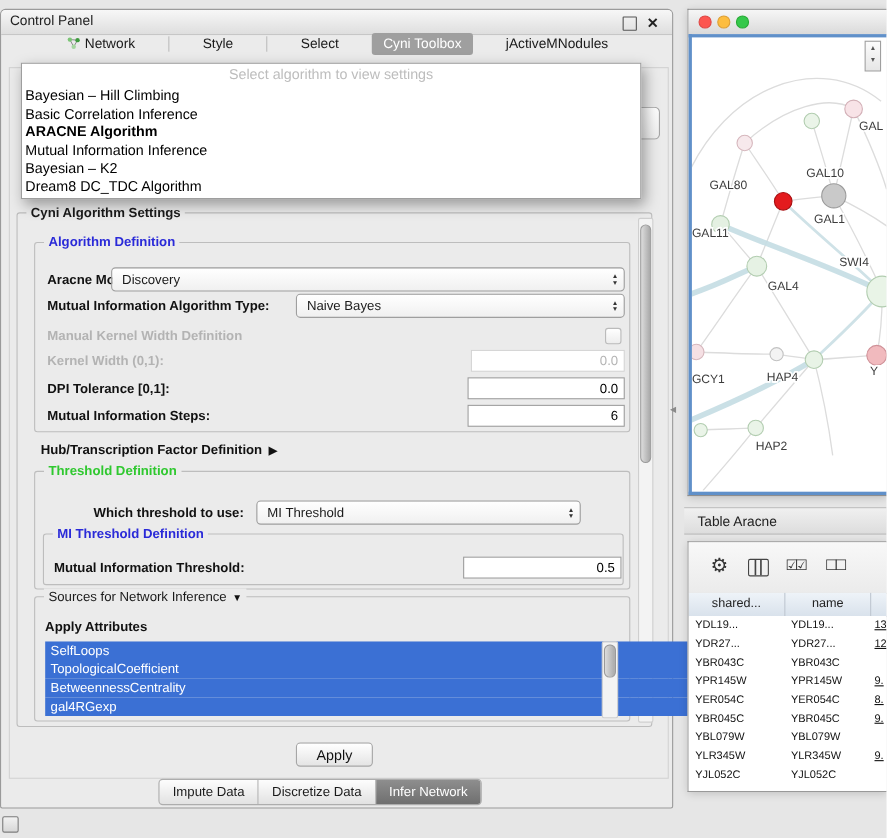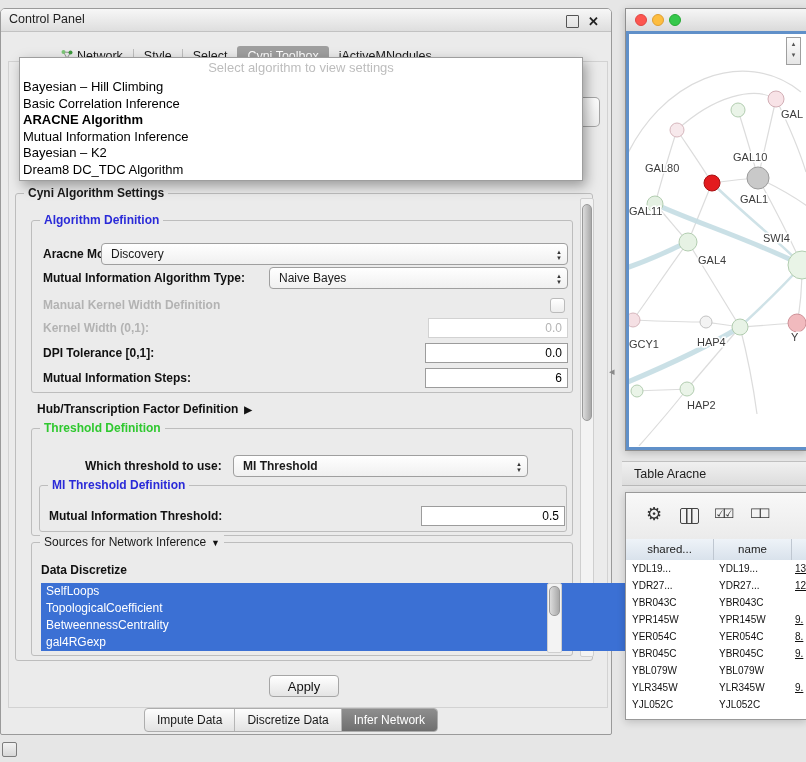--- a/index.html
+++ b/index.html
@@ -8,21 +8,21 @@
   
   .cp{position:absolute;left:0;top:8px;width:612px;height:727px;background:#ebebeb;border:1px solid #9a9a9a;border-radius:5px 5px 2px 2px;box-sizing:border-box;}
   .cp-titlebar{position:absolute;left:0;top:0;right:0;height:22px;background:linear-gradient(#f7f7f7,#dedede);border-bottom:1px solid #c2c2c2;border-radius:4px 4px 0 0;}
   .cp-title{position:absolute;left:8px;top:3px;font-size:12.5px;color:#222;}
   .winbtn{position:absolute;top:6px;width:11px;height:11px;}
   .winbtn.float{right:32px;border:1.5px solid #555;border-radius:1px;}
   .winbtn.close{right:12px;top:3px;}
   .winbtn.close::before{content:"✕";font-size:13px;font-weight:bold;color:#222;}
 
   
-  .tabs{position:absolute;left:50px;top:36px;width:512px;height:22px;display:flex;align-items:center;justify-content:flex-start;}
+  .tabs{position:absolute;left:50px;top:20px;width:512px;height:22px;display:flex;align-items:center;justify-content:space-between;}
   .tab{padding:3px 10px;font-size:12.5px;white-space:nowrap;display:flex;align-items:center;gap:4px;}
   .tab.sel{background:#9f9f9f;color:#fff;border-radius:3px;}
   .tabsep{width:1px;height:14px;background:#bdbdbd;}
 
   
   .popup{position:absolute;left:18px;top:48px;width:562px;background:#fff;border:1px solid #9e9e9e;box-shadow:3px 5px 12px rgba(0,0,0,.35);z-index:50;padding-bottom:2px;}
   .dd-prompt{height:21px;line-height:20px;text-align:center;color:#bdbdbd;font-size:13px;}
   .dd-item{height:16.5px;line-height:16.5px;padding-left:3px;font-size:13px;color:#000;}
   .dd-item.dd-selected{font-weight:bold;}
   .combo-fragment{position:absolute;left:578px;top:88px;width:20px;height:28px;border:1px solid #a5a5a5;border-left:none;border-radius:0 5px 5px 0;background:linear-gradient(#fdfdfd,#ededed);z-index:5;}
@@ -189,34 +189,34 @@
     <input class="num-field" style="left: 424px; top: 334px; width: 143px;" value="0.0">
     <span class="lbl" style="left:42px;top:358px;">Mutual Information Steps:</span>
     <input class="num-field" style="left: 424px; top: 359px; width: 143px;" value="6">
 
     <span class="lbl tri-r" style="left:36px;top:389px;">Hub/Transcription Factor Definition</span>
 
     <div class="group" style="left:30px;top:419px;width:542px;height:108px;">
       <span class="group-title t-green">Threshold Definition</span>
     </div>
     <span class="lbl" style="left:84px;top:446px;">Which threshold to use:</span>
-    <div class="combo" style="left:232px;top:446px;width:295px;font-weight:bold;">
+    <div class="combo" style="left:232px;top:446px;width:295px;">
       <span>MI Threshold</span>
       <span class="arrows"></span>
     </div>
     <div class="group" style="left:38px;top:476px;width:528px;height:47px;">
       <span class="group-title t-blue">MI Threshold Definition</span>
     </div>
     <span class="lbl" style="left:48px;top:496px;">Mutual Information Threshold:</span>
     <input class="num-field" style="left: 420px; top: 497px; width: 144px;" value="0.5">
 
     <div class="group" style="left:30px;top:533px;width:542px;height:114px;">
       <span class="group-title plain tri-d">Sources for Network Inference</span>
     </div>
-    <span class="lbl" style="left:40px;top:550px;">Data Discretize</span>
+    <span class="lbl" style="left:40px;top:550px;">Apply Attributes</span>
     <div class="attr-list">
         <div class="list-item">SelfLoops</div>
         <div class="list-item">TopologicalCoefficient</div>
         <div class="list-item">BetweennessCentrality</div>
         <div class="list-item">gal4RGexp</div>
       </div>
     <div class="v-scroll" style="left:546px;top:574px;width:13px;height:68px;">
       <div class="v-thumb" style="top:2px;height:28px;"></div>
     </div>
 

